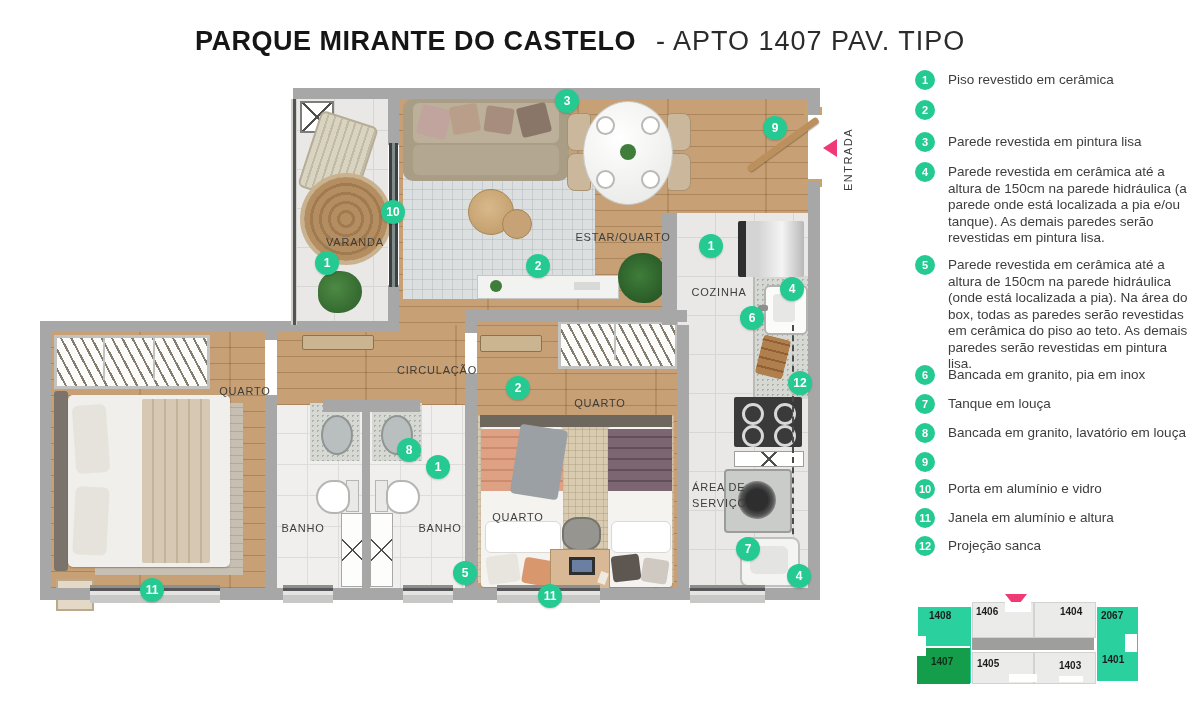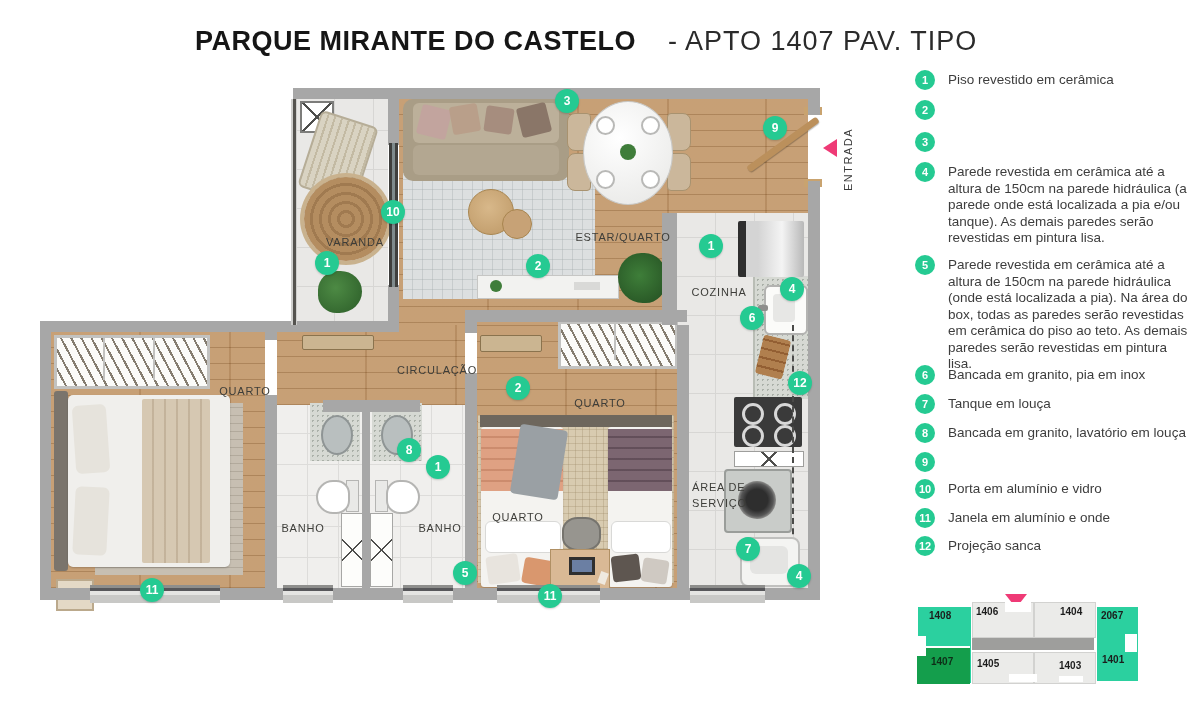--- a/index.html
+++ b/index.html
@@ -2,21 +2,21 @@
 <html><head>
 <meta charset="utf-8">
 <style>
   html,body{margin:0;padding:0;background:#ffffff;}
   body{font-family:"Liberation Sans",sans-serif;}
   .stage{position:relative;width:1200px;height:719px;background:#ffffff;overflow:hidden;}
   .abs{position:absolute;}
   
   .title-row{position:absolute;left:195px;top:26px;white-space:nowrap;}
   .t-main{font-size:27px;font-weight:800;color:#161616;letter-spacing:.5px;}
-  .t-suffix{font-size:27px;font-weight:300;color:#2b2b2b;letter-spacing:1px;margin-left:32px;}
+  .t-suffix{font-size:27px;font-weight:300;color:#2b2b2b;letter-spacing:1px;margin-left:20px;}
   
   .plan{position:absolute;left:40px;top:85px;width:835px;height:535px;}
   .wall{position:absolute;background:#a7a7a7;}
   .wood{background-color:#c29769;background-image:
     repeating-linear-gradient(180deg,rgba(255,255,255,.05) 0 15px,rgba(92,55,20,.22) 15px 16px),
     repeating-linear-gradient(90deg,rgba(255,255,255,.04) 0 88px,rgba(110,65,25,.18) 88px 90px);}
   .tile{background-color:#e9e8e6;background-image:
     repeating-linear-gradient(0deg,transparent 0 38px,#d7d6d4 38px 39px),
     repeating-linear-gradient(90deg,transparent 0 38px,#d7d6d4 38px 39px);}
   .tileb{background-color:#f0efed;background-image:
@@ -253,20 +253,21 @@
   <div>
     <div class="l-item" style="top:70px;">
         <span class="l-num">1</span>
         <span class="l-text">Piso revestido em cerâmica</span>
       </div>
     <div class="l-item" style="top:100px;">
         <span class="l-num">2</span>
       </div>
     <div class="l-item" style="top:132px;">
         <span class="l-num">3</span>
+        <span class="l-text">Parede revestida em pintura lisa</span>
       </div>
     <div class="l-item" style="top:162px;">
         <span class="l-num">4</span>
         <span class="l-text">Parede revestida em cerâmica até a altura de 150cm na parede hidráulica (a parede onde está localizada a pia e/ou tanque). As demais paredes serão revestidas em pintura lisa.</span>
       </div>
     <div class="l-item" style="top:255px;">
         <span class="l-num">5</span>
         <span class="l-text">Parede revestida em cerâmica até a altura de 150cm na parede hidráulica (onde está localizada a pia). Na área do box, todas as paredes serão revestidas em cerâmica do piso ao teto. As demais paredes serão revestidas em pintura lisa.</span>
       </div>
     <div class="l-item" style="top:365px;">
@@ -283,21 +284,21 @@
       </div>
     <div class="l-item" style="top:452px;">
         <span class="l-num">9</span>
       </div>
     <div class="l-item" style="top:479px;">
         <span class="l-num">10</span>
         <span class="l-text">Porta em alumínio e vidro</span>
       </div>
     <div class="l-item" style="top:508px;">
         <span class="l-num">11</span>
-        <span class="l-text">Janela em alumínio e onde</span>
+        <span class="l-text">Janela em alumínio e altura</span>
       </div>
     <div class="l-item" style="top:536px;">
         <span class="l-num">12</span>
         <span class="l-text">Projeção sanca</span>
       </div>
   </div>
 
   <div class="kp">
     <div class="abs tri-down" style="left:92px;top:2px;"></div>
     <div class="kp-block" style="left:4px;top:14px;width:53px;height:76px;background:#2bd09f;border:1px solid #ffffff;"></div>

